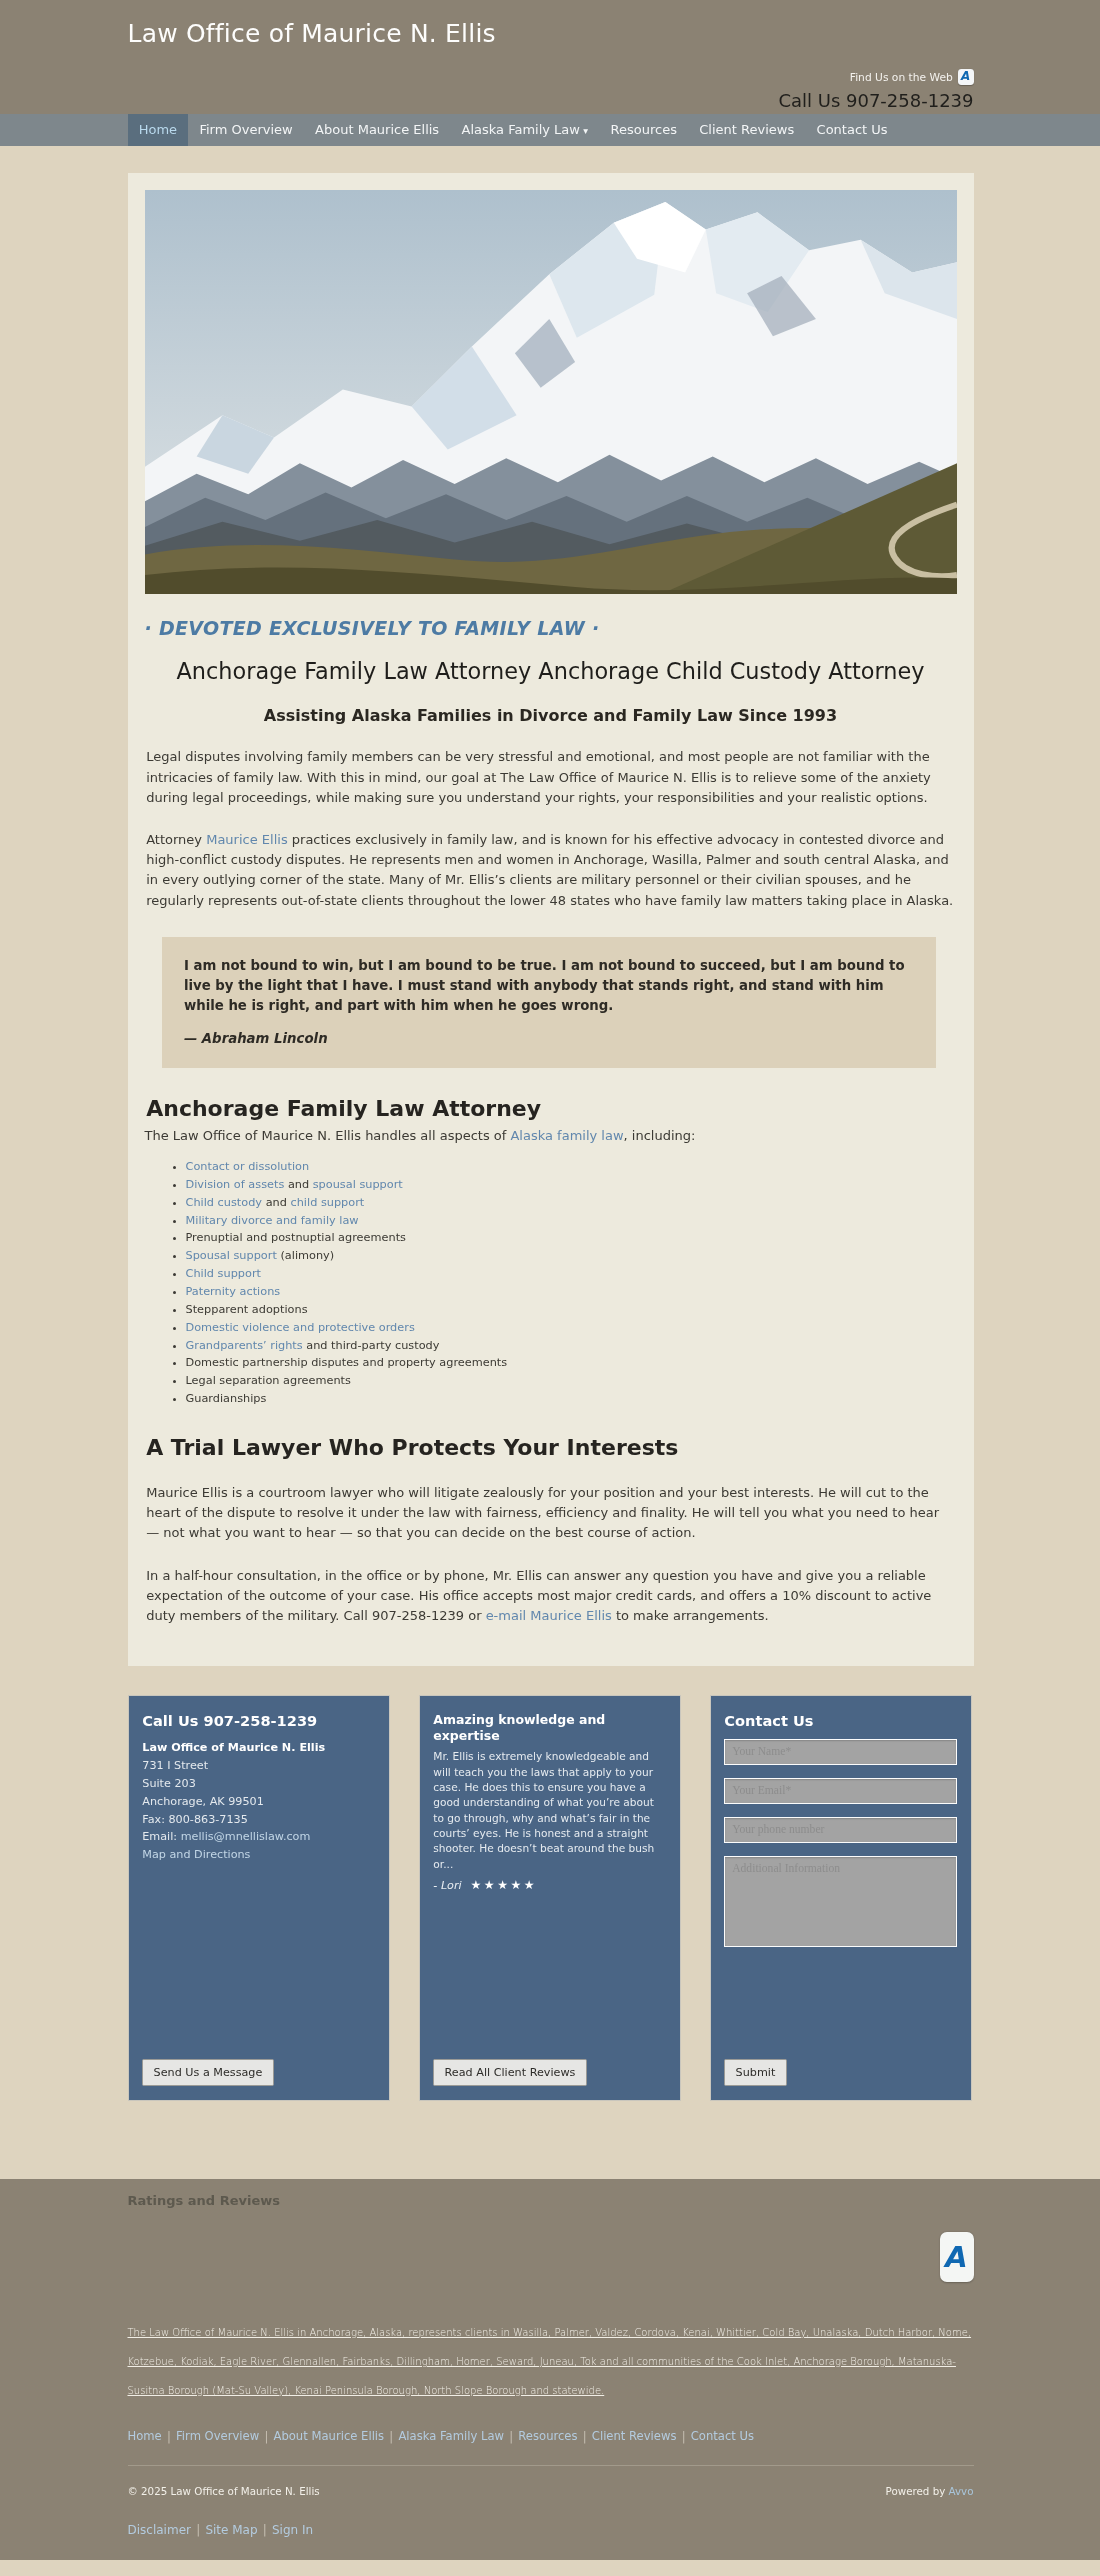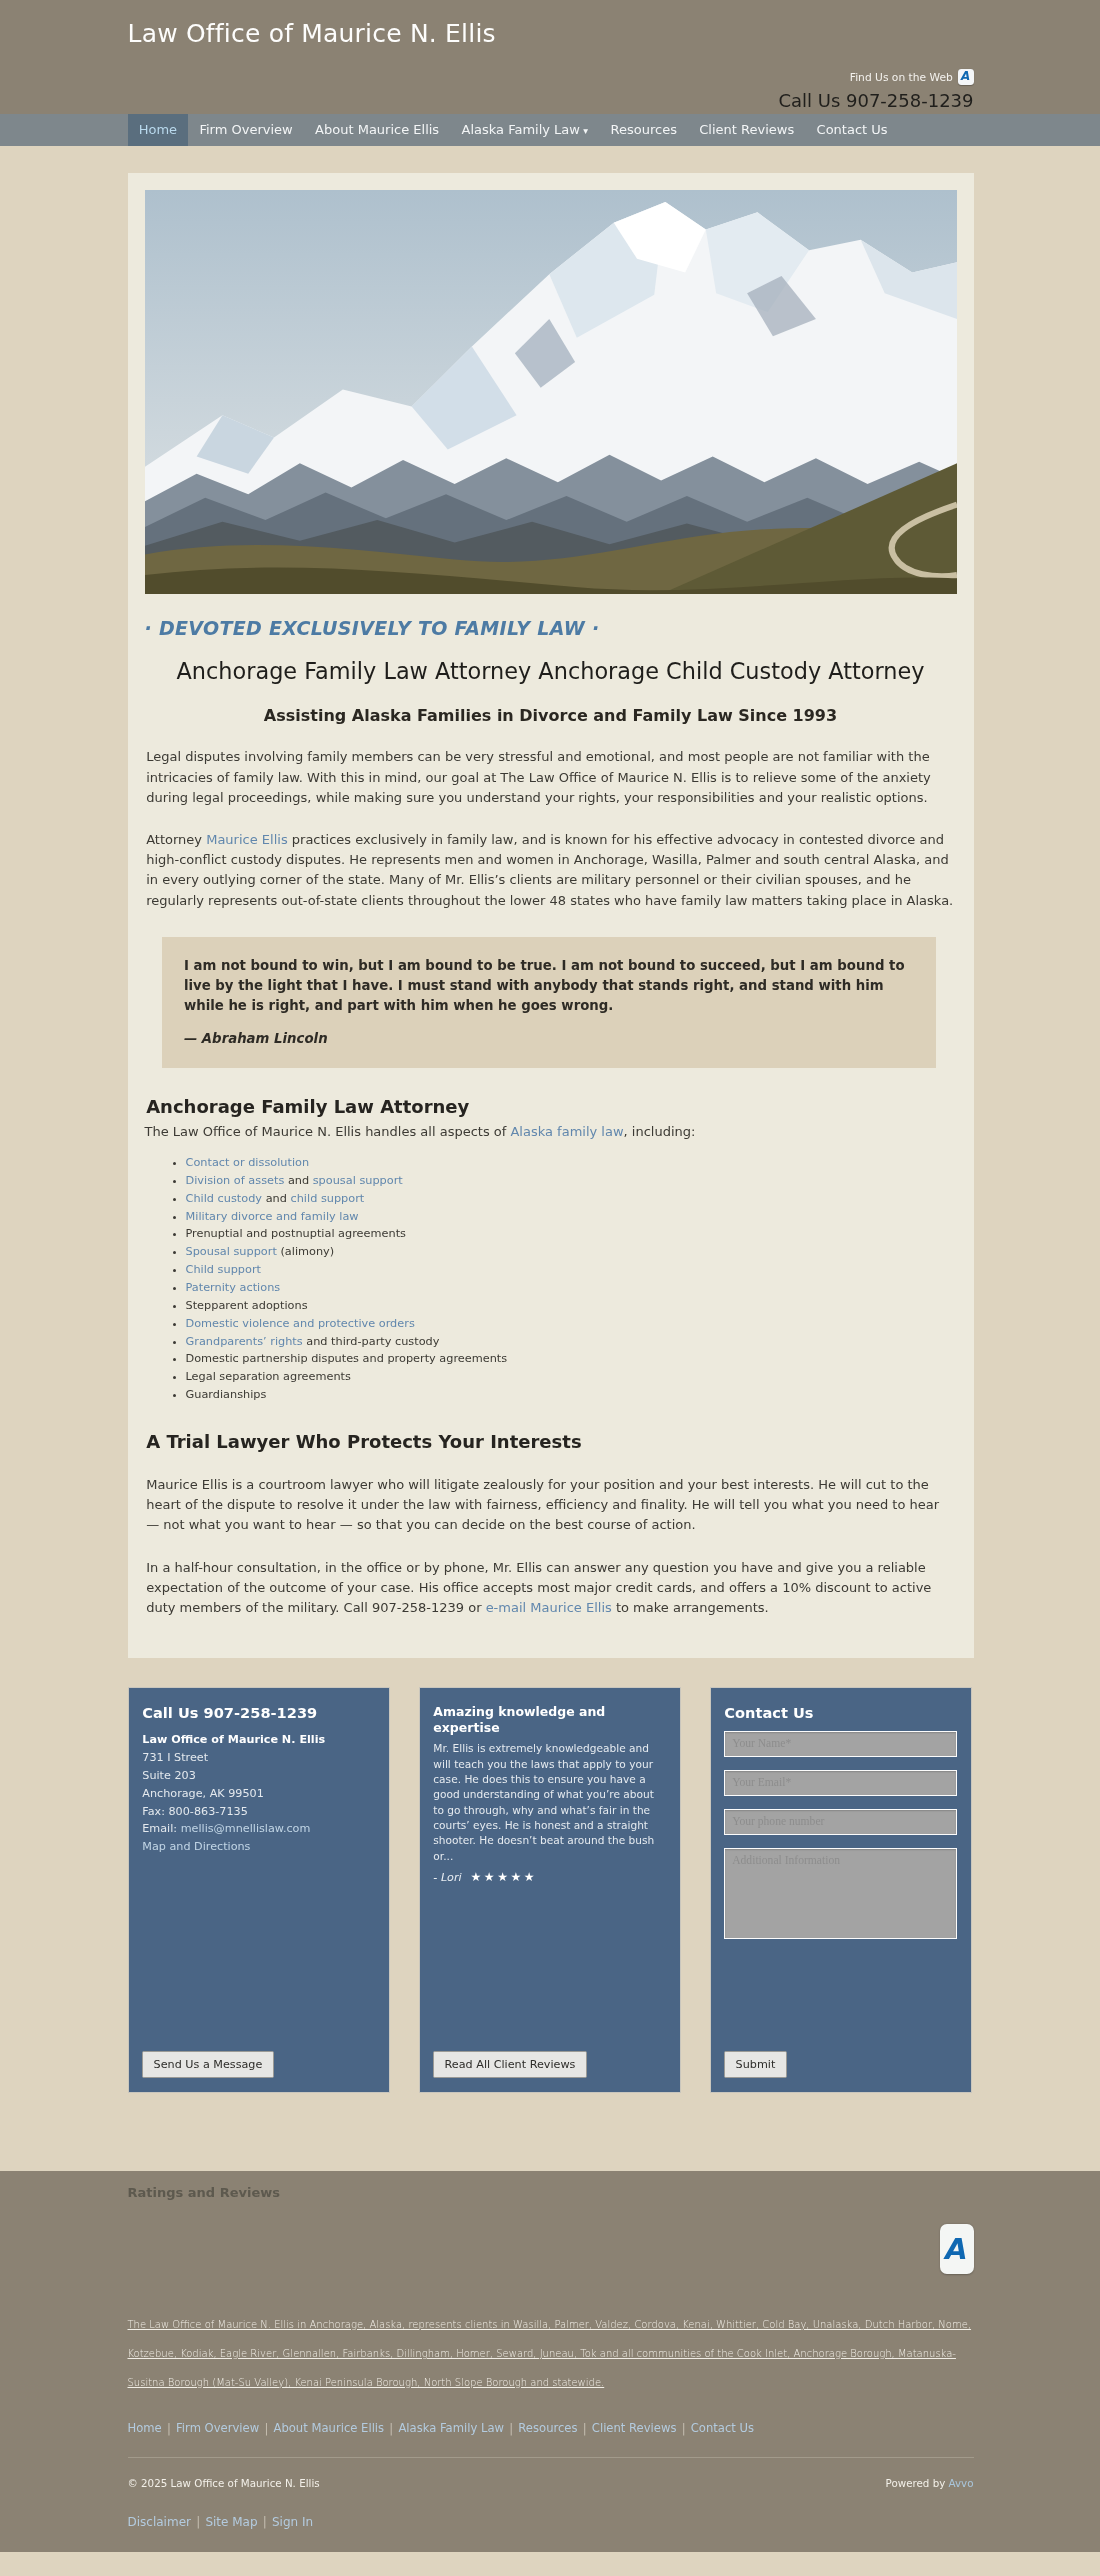--- a/index.html
+++ b/index.html
@@ -52,21 +52,21 @@
   .body-copy { font-size: 13px; line-height: 1.55; color: #3c3a34; }
   .content-panel p.para { margin: 22.4px 1.7px 0 1.7px; }
   a.tlink { color: #6187ad; text-decoration: none; cursor: pointer; }
 
   .quote-block {
     background: #dcd1ba; margin: 26px 20.6px 0 17px; padding: 19px 22.4px;
     font-size: 13.3px; font-weight: bold; color: #2e2b25; line-height: 1.5;
   }
   .quote-attr { margin-top: 13.8px; font-style: italic; }
 
-  h3.section-h { font-size: 18px; font-weight: bold; color: #262420; margin: 27.5px 1.7px 0 1.7px; }
+  h3.section-h { font-size: 22px; font-weight: bold; color: #262420; margin: 27.5px 1.7px 0 1.7px; }
   .section-intro { margin-top: 5.2px; }
 
   ul.practice-list { margin: 12px 0 0 41px; }
   ul.practice-list li { font-size: 11.3px; line-height: 1.58; color: #3c3a34; }
 
   
   .boxes-row { display: flex; gap: 29px; margin-top: 29px; }
   .blue-box {
     background: #4a6585; width: 262px; min-height: 406px; padding: 15.5px 13.8px 13.8px 13.8px;
     display: flex; flex-direction: column; color: #e9eef3; border: 0.9px solid #c9c6bd;

